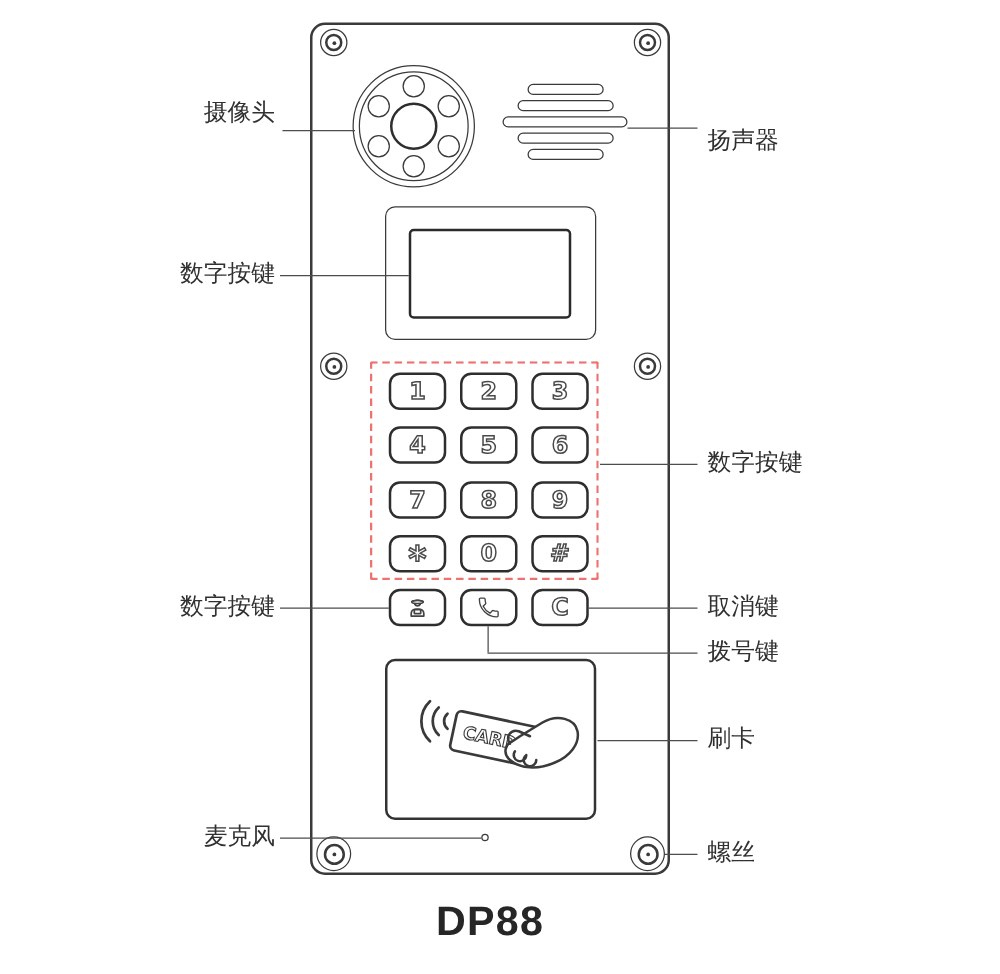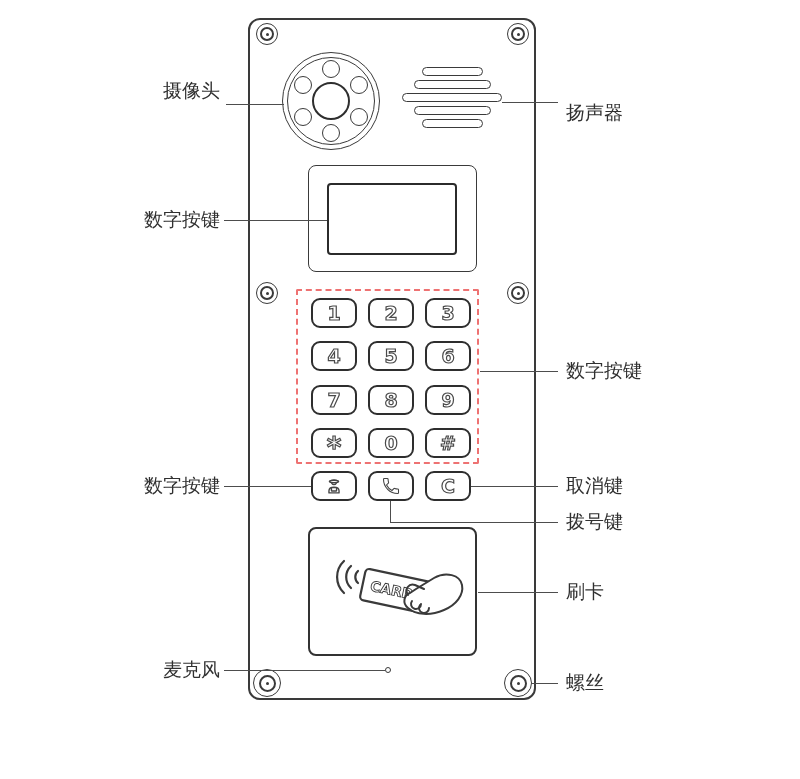--- a/index.html
+++ b/index.html
@@ -178,14 +178,15 @@
   <div class="abs callout l" style="right:580px;top:474px;">数字按键</div>
   <div class="abs callout l" style="right:580px;top:658px;">麦克风</div>
 
   <div class="abs callout" style="left:566px;top:101px;">扬声器</div>
   <div class="abs callout" style="left:566px;top:359px;text-align:right;">数字按键</div>
   <div class="abs callout" style="left:566px;top:474px;font-family:Liberation Serif, serif;">取消键</div>
   <div class="abs callout" style="left:566px;top:510px;">拨号键</div>
   <div class="abs callout" style="left:566px;top:580px;">刷卡</div>
   <div class="abs callout" style="left:566px;top:671px;">螺丝</div>
 
+  <div class="abs model" style="left:248px;top:718px;width:288px;">DP88</div>
 
 </div>
 
 </body></html>

